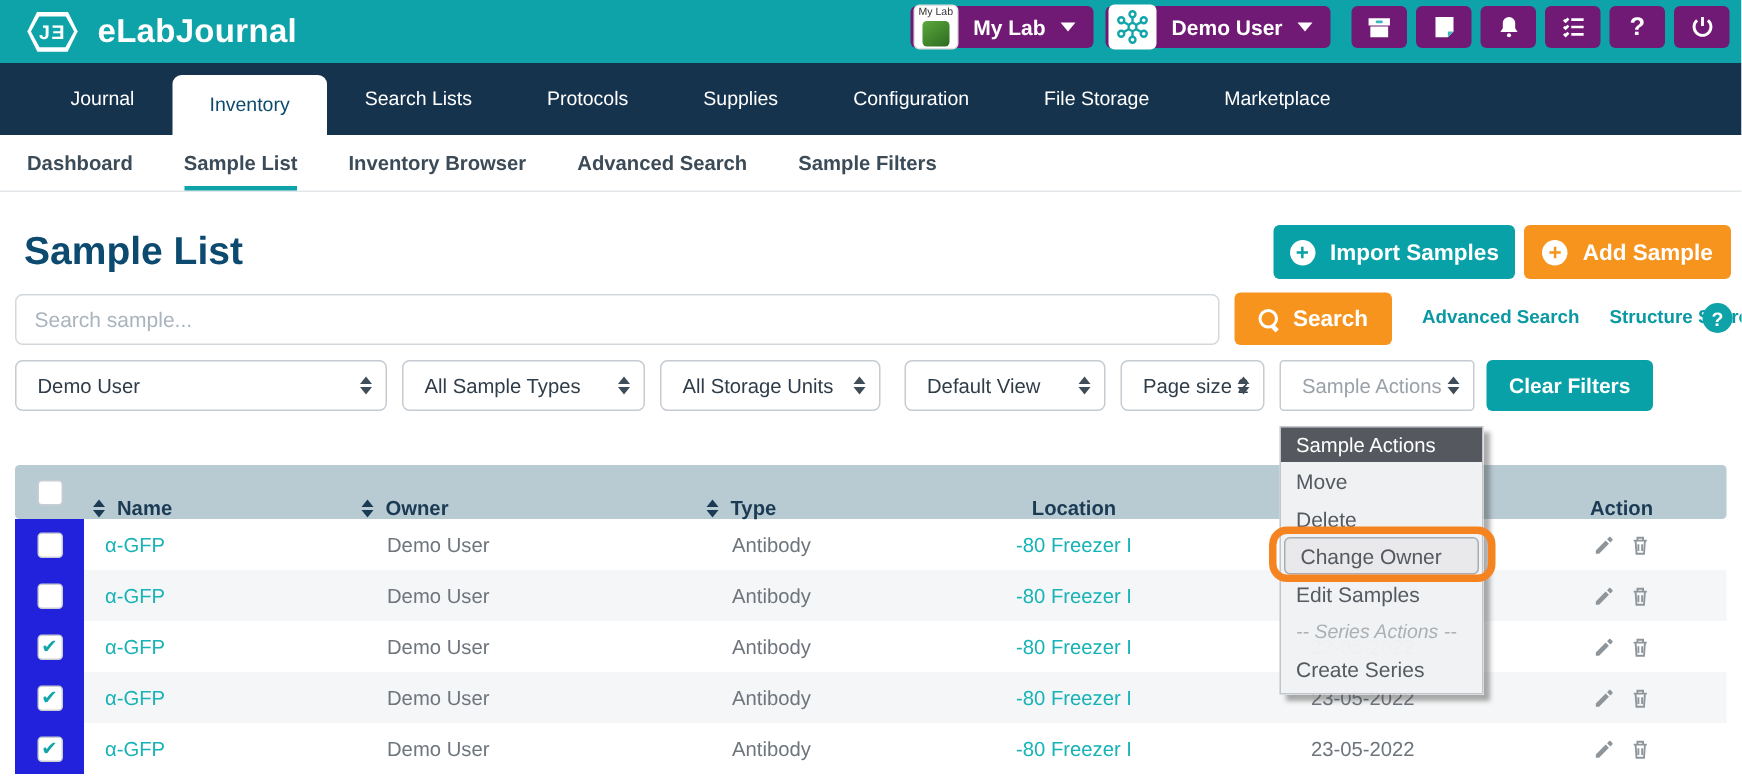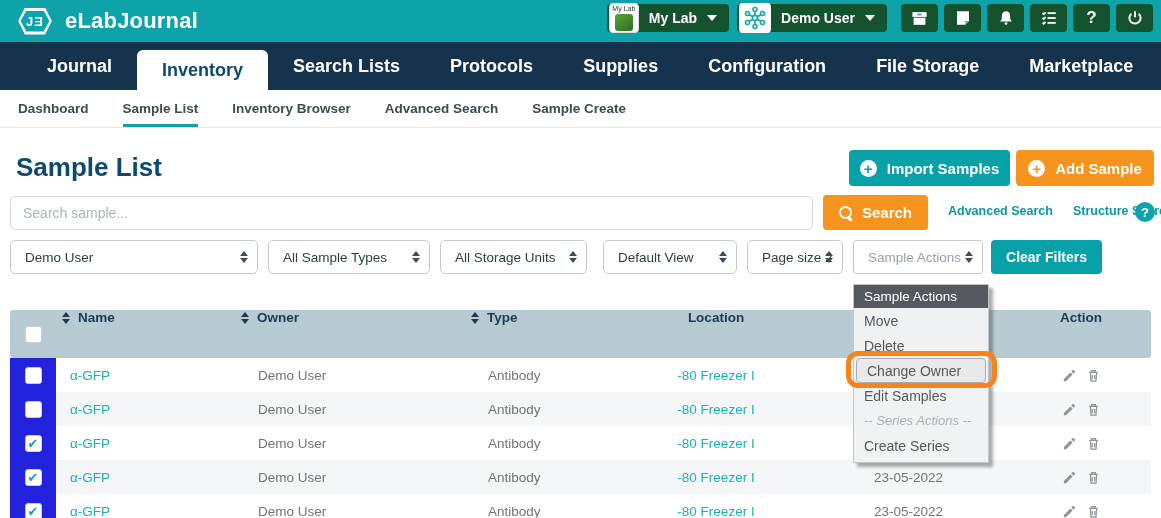--- a/index.html
+++ b/index.html
@@ -15,41 +15,41 @@
     background:#0da3a9; display:flex; align-items:center; }
   .logo-wrap { display:flex; align-items:center; gap:9px; padding-left:14px; }
   .hex-outer { width:42px; height:27px; background:#ffffff; display:flex; align-items:center; justify-content:center;
     clip-path:polygon(10% 50%,26% 0,74% 0,90% 50%,74% 100%,26% 100%); }
   .hex-inner { width:36px; height:21px; background:#0da3a9; display:flex; align-items:center; justify-content:center;
     clip-path:polygon(10% 50%,26% 0,74% 0,90% 50%,74% 100%,26% 100%);
     color:#fff; font-weight:bold; font-size:13px; letter-spacing:1px; }
   .logo-text { color:#fff; font-size:22px; font-weight:bold; letter-spacing:.2px; }
 
   .topbar-right { position:absolute; right:8px; top:4px; height:34px; display:flex; gap:6px; }
-  .tb-btn { background:#14532d; border-radius:4px; height:28px; display:flex; align-items:center;
+  .tb-btn { background:#701a75; border-radius:4px; height:28px; display:flex; align-items:center;
     color:#fff; font-weight:bold; font-size:14px; cursor:pointer; }
   .tb-mylab { padding:0 12px 0 2px; gap:10px; margin-right:2px; }
   .thumb { width:30px; height:30px; background:#fff; border-radius:4px; border:1px solid #e0e0e0;
     display:flex; flex-direction:column; align-items:center; justify-content:flex-start; overflow:hidden; }
   .thumb .t-label { font-size:7px; color:#333; font-weight:normal; line-height:8px; padding-top:1px; }
   .thumb .t-img { width:18px; height:17px; margin-top:1px; border-radius:3px;
     background:linear-gradient(145deg,#5aa83c,#2e6b1f); display:flex; align-items:center; justify-content:center;
     color:#d8f0c8; font-size:10px; font-weight:bold; }
   .tb-user { padding:0 12px 0 2px; gap:10px; margin-right:8px; }
   .mol-box { width:32px; height:30px; background:#fff; border-radius:4px; display:flex; align-items:center; justify-content:center; }
   .caret { width:0; height:0; border-left:5px solid transparent; border-right:5px solid transparent;
     border-top:6px solid #ffffff; display:inline-block; }
   .tb-icon { width:37px; justify-content:center; }
   .tb-icon svg { display:block; }
   .tb-help { font-size:17px; font-weight:bold; }
 
   
   .mainnav { position:absolute; left:0; top:42px; width:1161px; height:48px; background:#16334d;
     display:flex; align-items:flex-end; padding-left:22px; }
-  .nav-tab { color:#fff; font-weight:bold; font-size:18px; padding:0 25px; height:48px; line-height:48px; cursor:pointer; }
+  .nav-tab { color:#fff; font-weight:normal; font-size:13px; padding:0 25px; height:48px; line-height:48px; cursor:pointer; }
   .nav-tab.active { background:#ffffff; color:#0c4a6e; height:40px; line-height:40px;
     border-radius:6px 6px 0 0; margin-top:8px; }
 
   
   .subnav { position:absolute; left:0; top:90px; width:1161px; height:38px; background:#fff;
     border-bottom:1px solid #e3e7ea; display:flex; align-items:stretch; padding-left:18px; gap:34px; }
   .subnav-item { color:#3c4b58; font-weight:bold; font-size:13.5px; display:flex; align-items:center; cursor:pointer; }
   .subnav-item.active { border-bottom:3px solid #0da3a9; padding-top:3px; }
 
   
@@ -92,21 +92,21 @@
   .sel-actions { width:130px; margin-right:8px; color:#9aa1a8; border-radius:3px; }
   .btn-clear { width:111px; height:34px; font-size:14px; }
 
   .sort-arrows { display:inline-flex; flex-direction:column; gap:2px; align-items:center; }
   .sort-arrows .up { width:0; height:0; border-left:4px solid transparent; border-right:4px solid transparent; border-bottom:5px solid #3f4d59; }
   .sort-arrows .dn { width:0; height:0; border-left:4px solid transparent; border-right:4px solid transparent; border-top:5px solid #3f4d59; }
   .th .sort-arrows .up { border-bottom-color:#1b3a54; } .th .sort-arrows .dn { border-top-color:#1b3a54; }
 
   
   .table { position:absolute; left:10px; top:310px; width:1141px; }
-  .thead { display:flex; height:48px; background:#b8cbd3; border-radius:3px; align-items:flex-start;
+  .thead { display:flex; height:36px; background:#b8cbd3; border-radius:3px; align-items:flex-end;
     color:#1b3a54; font-weight:bold; font-size:13.5px; }
   .tr { display:flex; height:34px; align-items:center; font-size:13.5px; color:#6e757c; }
   .tr.alt { background:#f5f6f7; }
   .c-check { width:46px; display:flex; align-items:center; justify-content:center; align-self:stretch; }
   .tr .c-check { background:#2222dd; }
   .c-name { width:175px; padding-left:6px; display:flex; align-items:center; gap:8px; }
   .tr .c-name { padding-left:14px; }
   .c-owner { width:230px; padding-left:10px; display:flex; align-items:center; gap:8px; }
   .tr .c-owner { padding-left:27px; }
   .c-type { width:165px; padding-left:10px; display:flex; align-items:center; gap:8px; }
@@ -238,21 +238,21 @@
   <div class="nav-tab">Configuration</div>
   <div class="nav-tab">File Storage</div>
   <div class="nav-tab">Marketplace</div>
 </div>
 
 <div class="subnav">
   <div class="subnav-item">Dashboard</div>
   <div class="subnav-item active">Sample List</div>
   <div class="subnav-item">Inventory Browser</div>
   <div class="subnav-item">Advanced Search</div>
-  <div class="subnav-item">Sample Create</div>
+  <div class="subnav-item">Sample Filters</div>
 </div>
 
 <div class="page-title">Sample List</div>
 
 <button class="btn btn-teal btn-import">
   <span class="plus-circle">+</span>
   <span>Import Samples</span>
 </button>
 <button class="btn btn-orange btn-add">
   <span class="plus-circle">+</span>

